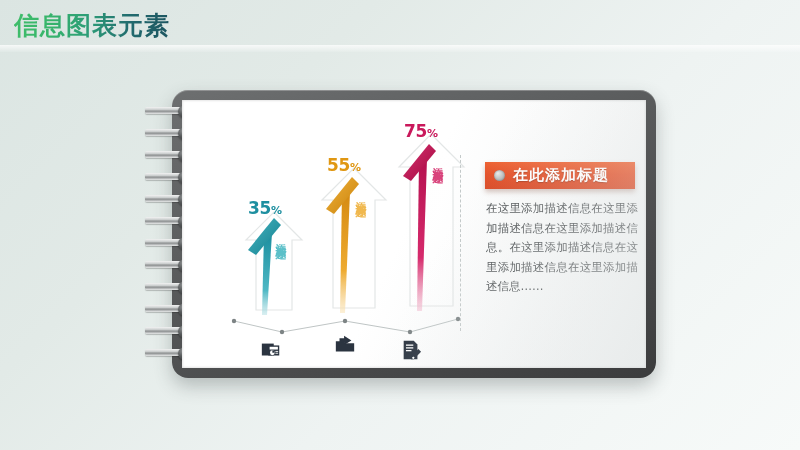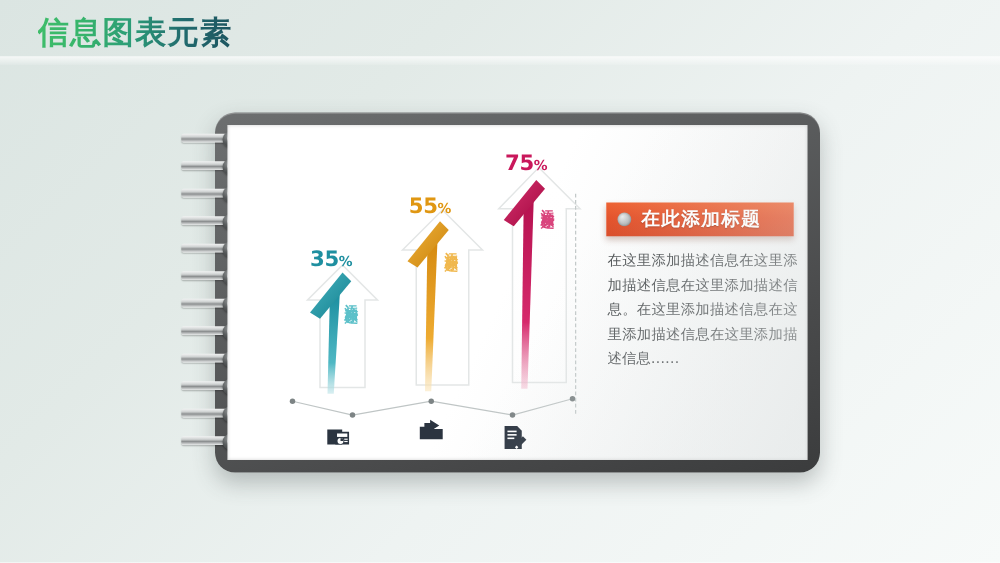--- a/index.html
+++ b/index.html
@@ -5,21 +5,21 @@
   * { margin:0; padding:0; box-sizing:border-box; }
   html,body { width:800px; height:450px; overflow:hidden; }
   body {
     font-family:"DejaVu Sans", sans-serif;
     background:linear-gradient(135deg,#dbe5e2 0%,#e2eae7 30%,#eef3f2 60%,#f7faf9 100%);
     position:relative;
   }
 
   
   #slide-title-bar{
-    position:absolute; left:16px; top:0; width:727px; height:46px;
+    position:absolute; left:0; top:0; width:727px; height:46px;
   }
   #slide-title{
     position:absolute; left:14px; top:9px;
     font-size:25px; font-weight:bold; letter-spacing:1px;
     background:linear-gradient(90deg,#3fbd6a 0%,#37b56b 22%,#2c9c77 48%,#216a6e 75%,#1d5560 100%);
     -webkit-background-clip:text; background-clip:text;
     -webkit-text-fill-color:transparent; color:#2c9c77;
     font-family:"DejaVu Sans","Liberation Sans",sans-serif;
   }
   #title-underline{

